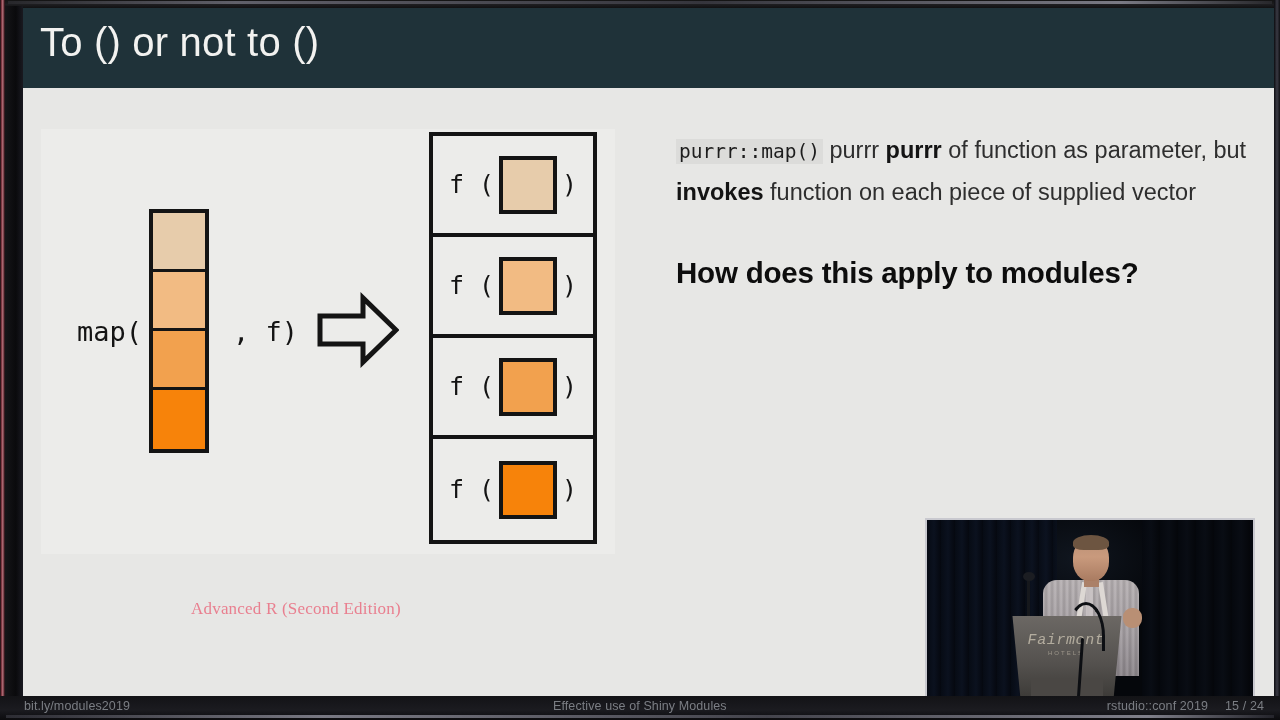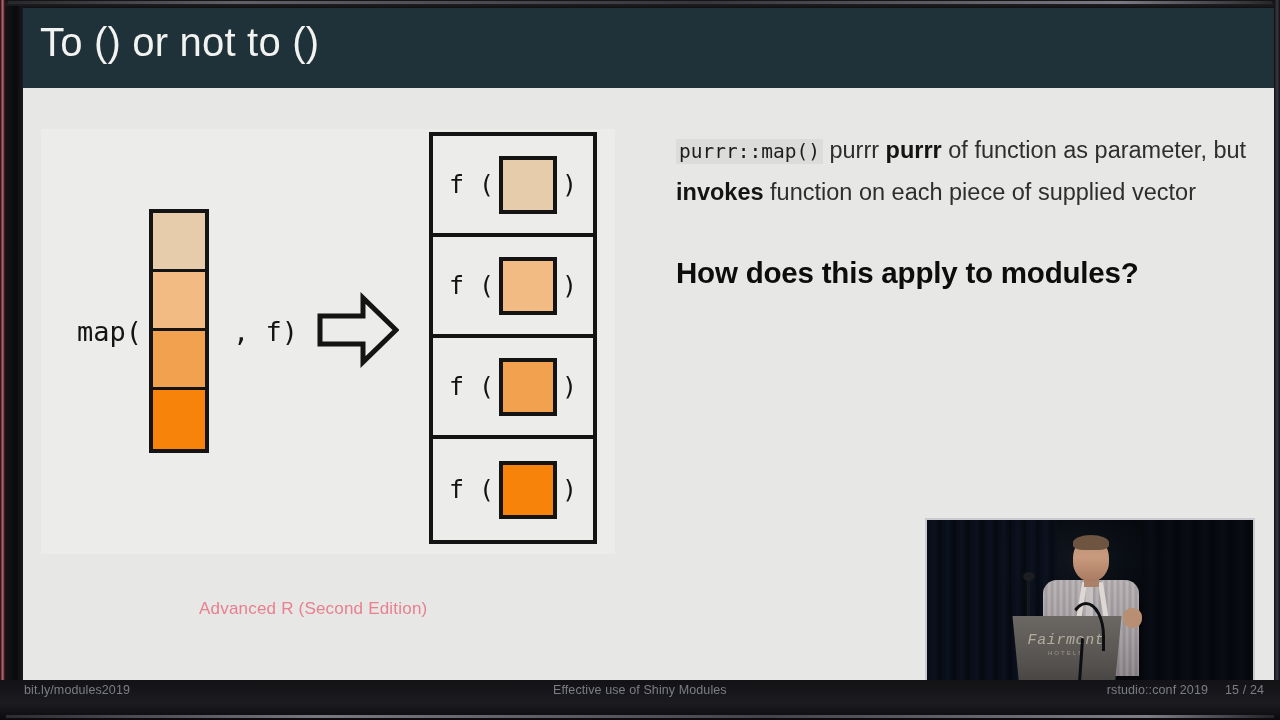--- a/index.html
+++ b/index.html
@@ -168,25 +168,26 @@
   }
   .res-box {
     width: 58px;
     height: 58px;
     border: 4px solid #141414;
     box-sizing: border-box;
   }
 
   .figure-credit {
     position: absolute;
-    left: 176px;
+    left: 168px;
     top: 511px;
     font-size: 17px;
     color: #e97f8f;
     letter-spacing: .2px;
+    font-family: Liberation Serif, serif;
   }
 
   
   .right-col {
     position: absolute;
     left: 653px;
     top: 42px;
     width: 572px;
   }
   .para {
@@ -372,21 +373,21 @@
     border-radius: 2px;
     transform: rotate(4deg);
   }
 
   
   #statusbar {
     position: absolute;
     left: 0;
     bottom: 0;
     width: 1280px;
-    height: 40px;
+    height: 24px;
     background: linear-gradient(to bottom, #131316 0%, #1b1b20 58%, #0b0b0e 100%);
     overflow: hidden;
   }
   .sb-sheen {
     position: absolute;
     left: 6px; bottom: 2px;
     width: 1268px; height: 3px;
     background: linear-gradient(to right, #36363e 0%, #9b9ba8 25%, #55555f 60%, #a4a4b1 90%, #2b2b33 100%);
     opacity: .75;
   }

